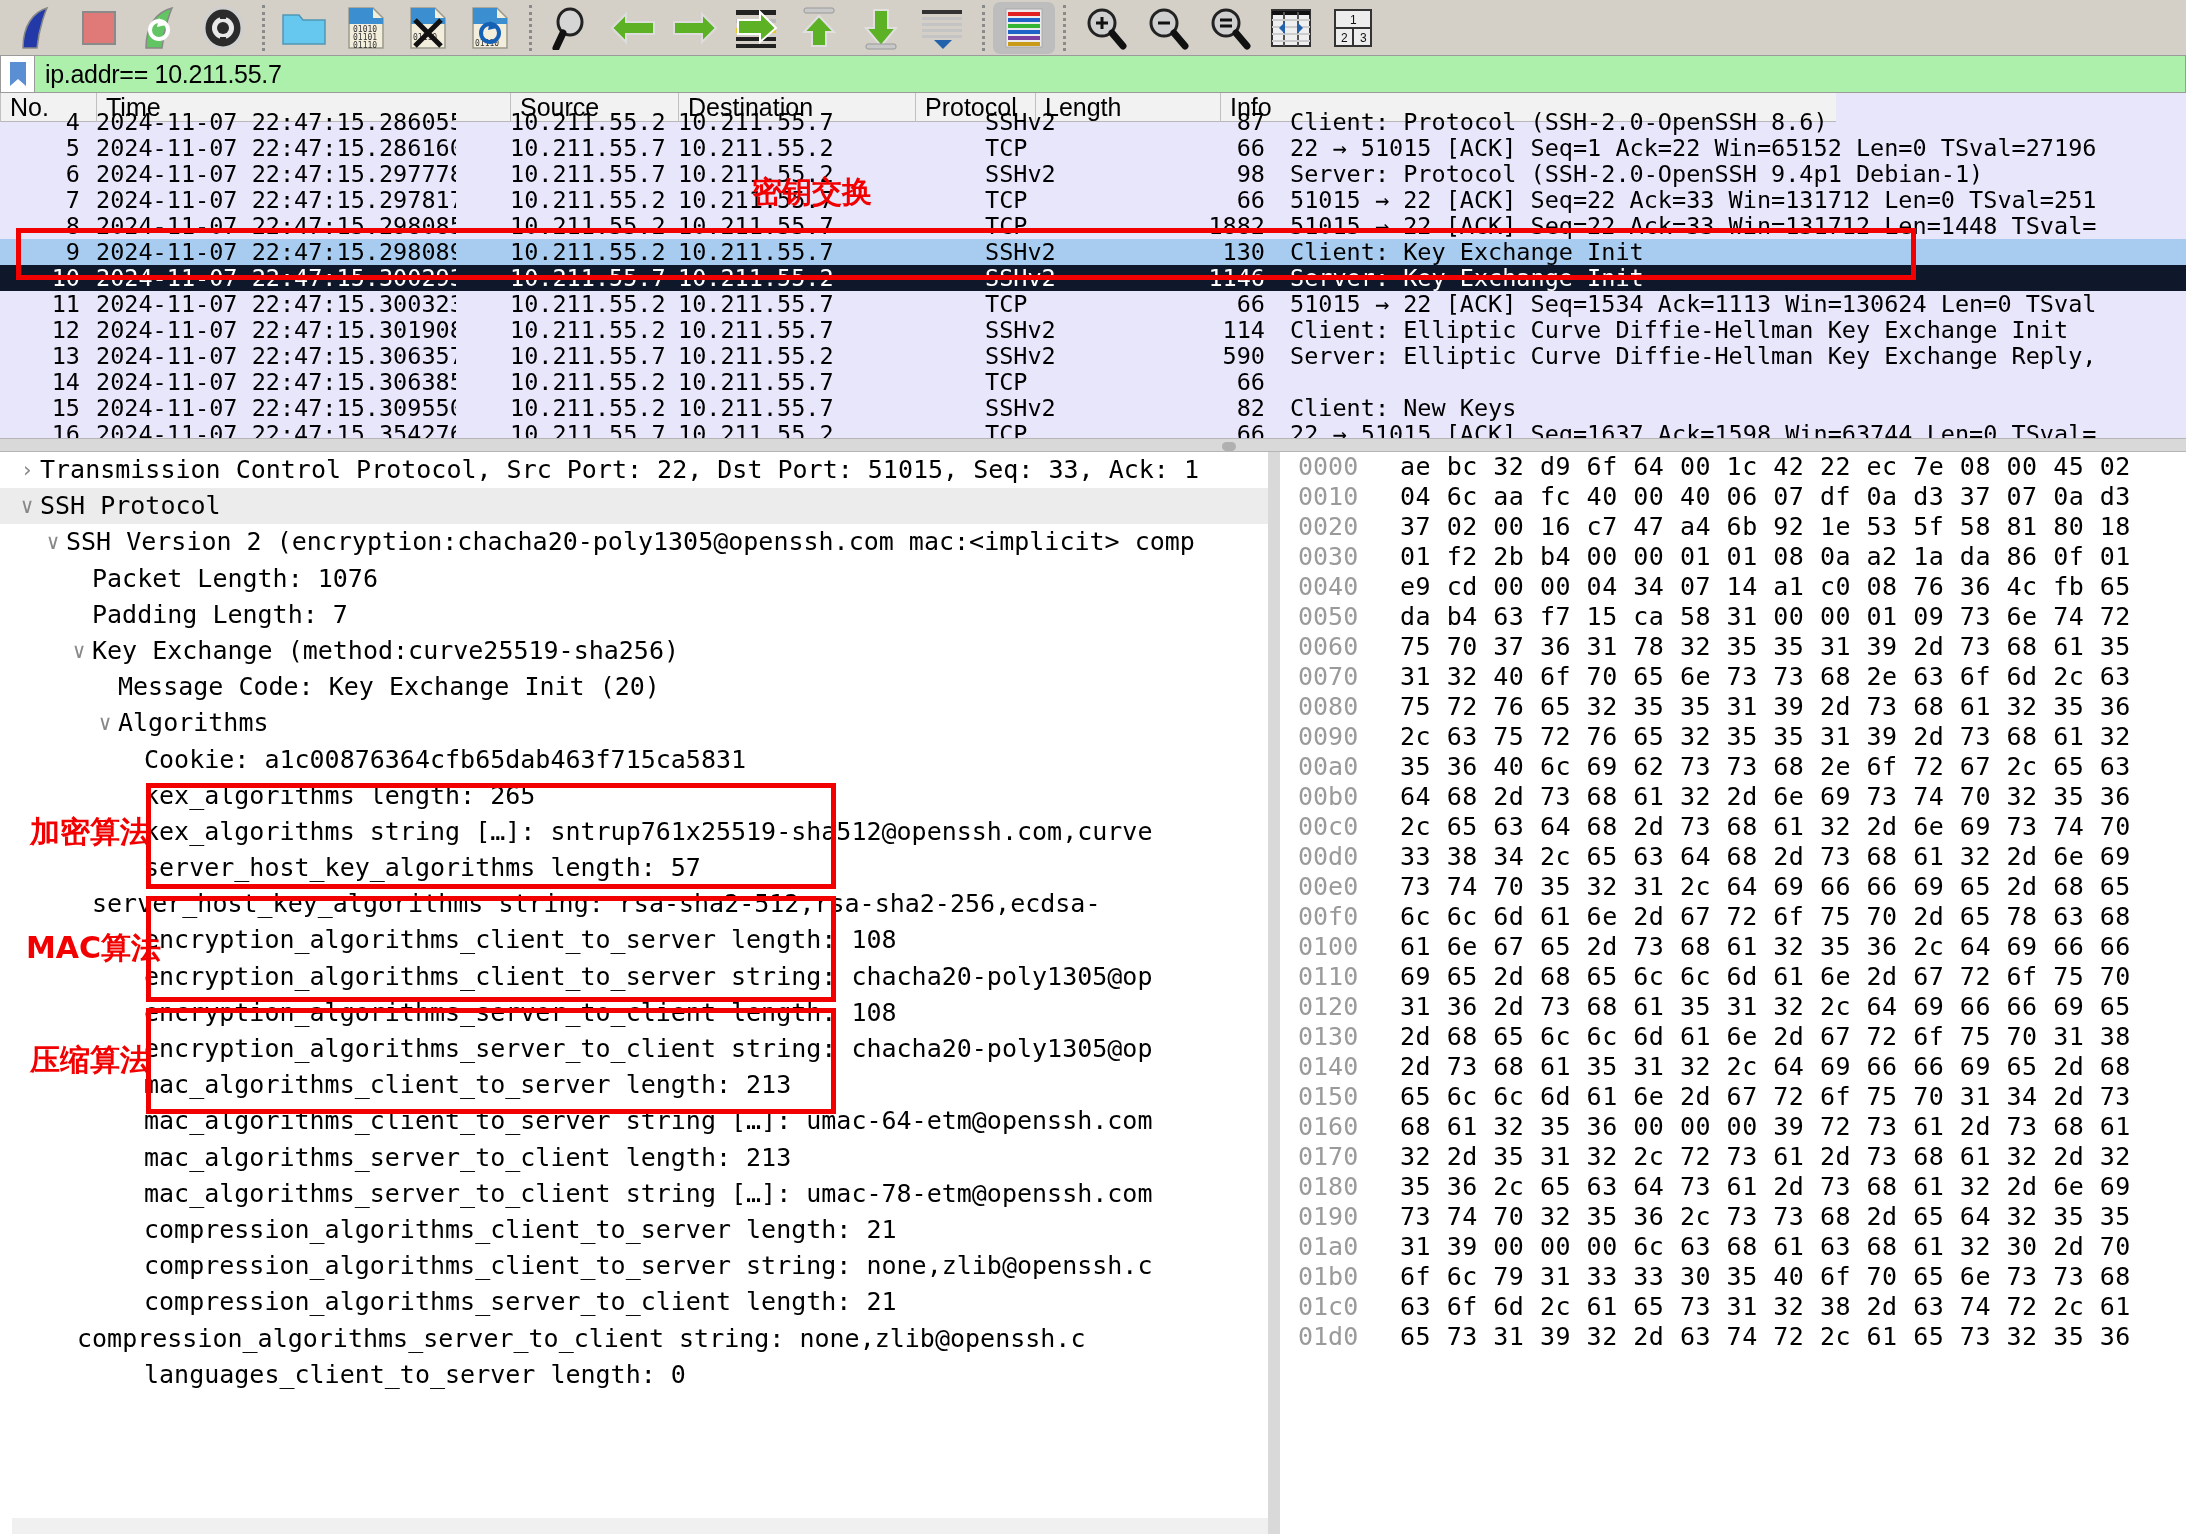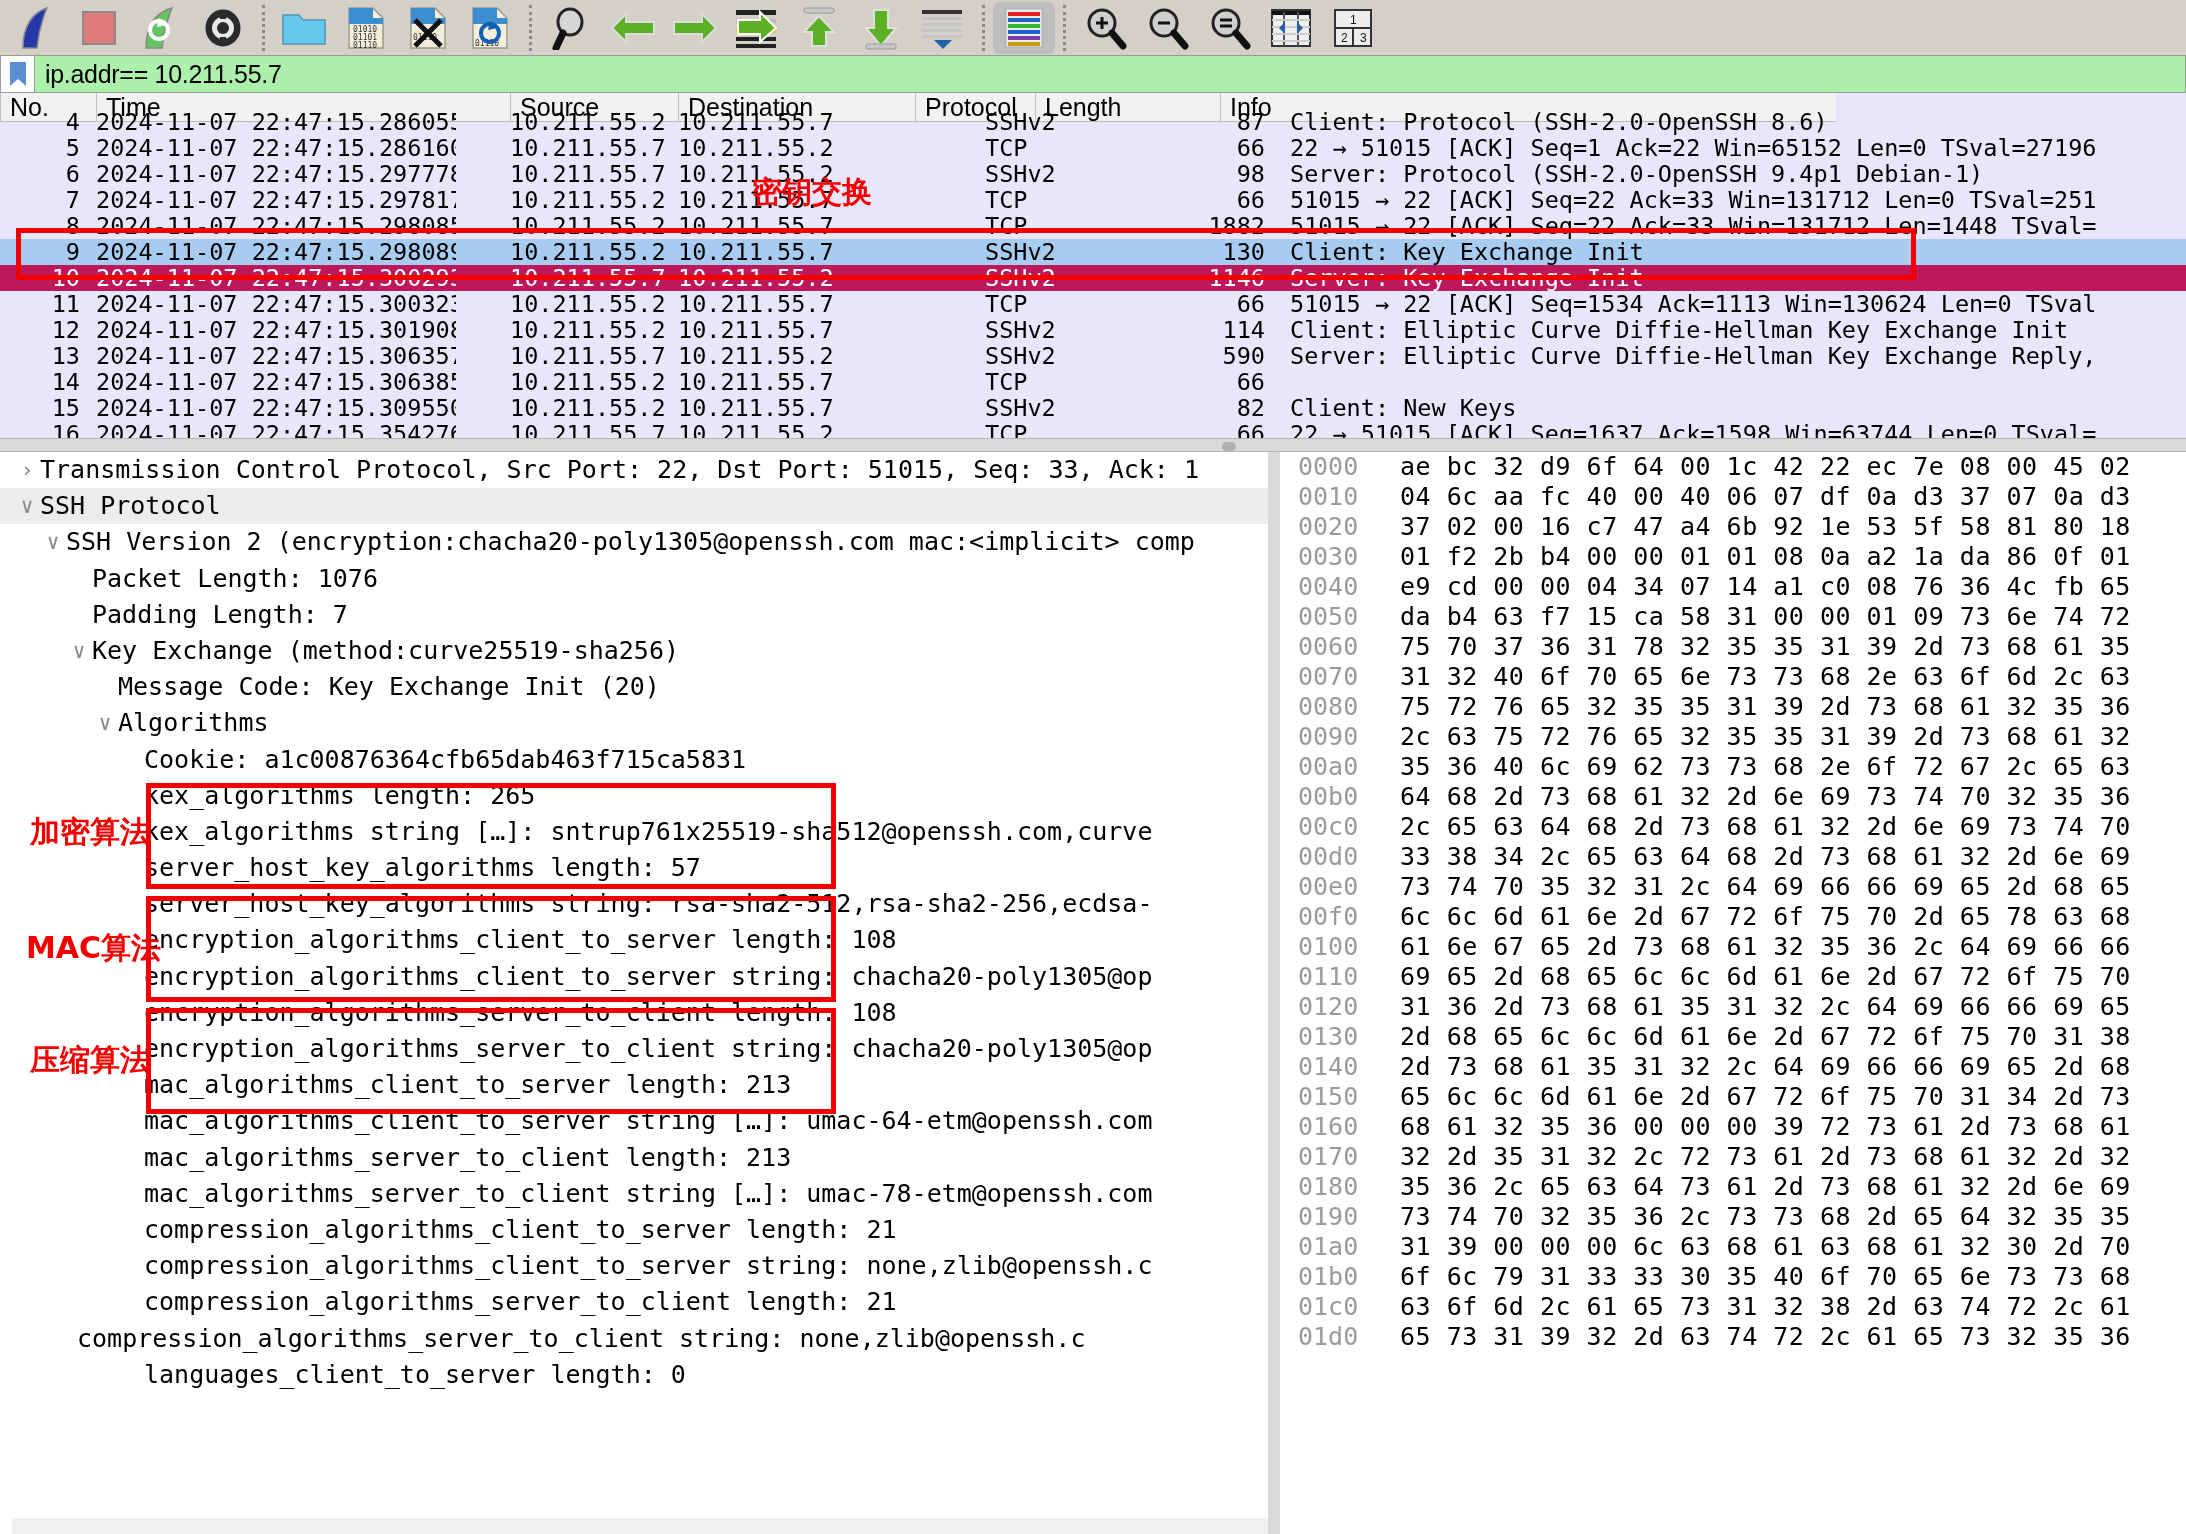--- a/index.html
+++ b/index.html
@@ -87,21 +87,21 @@
     font-size: 23.5px;
     line-height: 26px;
   }
   .prow {
     position: relative;
     height: 26px;
     white-space: nowrap;
     color: #000;
   }
   .prow.sel-light { background: #a8ccf0; }
-  .prow.sel-dark  { background: #be185d; color: #ffffff; }
+  .prow.sel-dark  { background: #0f172a; color: #ffffff; }
   .pc { position: absolute; top: 0; height: 26px; overflow: hidden; white-space: nowrap; }
   .pc.num   { left: 0;    width: 80px;  text-align: right; }
   .pc.time  { left: 96px; width: 360px; }
   .pc.src   { left: 510px; width: 220px; }
   .pc.dst   { left: 678px; width: 220px; }
   .pc.proto { left: 985px; width: 150px; }
   .pc.len   { left: 1105px; width: 160px; text-align: right; }
   .pc.info  { left: 1290px; width: 890px; }
 
   
@@ -579,21 +579,21 @@
       <span class="dtext">kex_algorithms length: 265</span>
     </div>
     <div class="drow" style="padding-left: 118px; text-align: center;">
       <span class="twisty"></span>
       <span class="dtext">kex_algorithms string […]: sntrup761x25519-sha512@openssh.com,curve</span>
     </div>
     <div class="drow" style="padding-left: 118px;">
       <span class="twisty"></span>
       <span class="dtext">server_host_key_algorithms length: 57</span>
     </div>
-    <div class="drow" style="padding-left: 118px;">
+    <div class="drow" style="padding-left: 66px;">
       <span class="twisty"></span>
       <span class="dtext">server_host_key_algorithms string: rsa-sha2-512,rsa-sha2-256,ecdsa-</span>
     </div>
     <div class="drow" style="padding-left: 118px;">
       <span class="twisty"></span>
       <span class="dtext">encryption_algorithms_client_to_server length: 108</span>
     </div>
     <div class="drow" style="padding-left: 118px;">
       <span class="twisty"></span>
       <span class="dtext">encryption_algorithms_client_to_server string: chacha20-poly1305@op</span>

